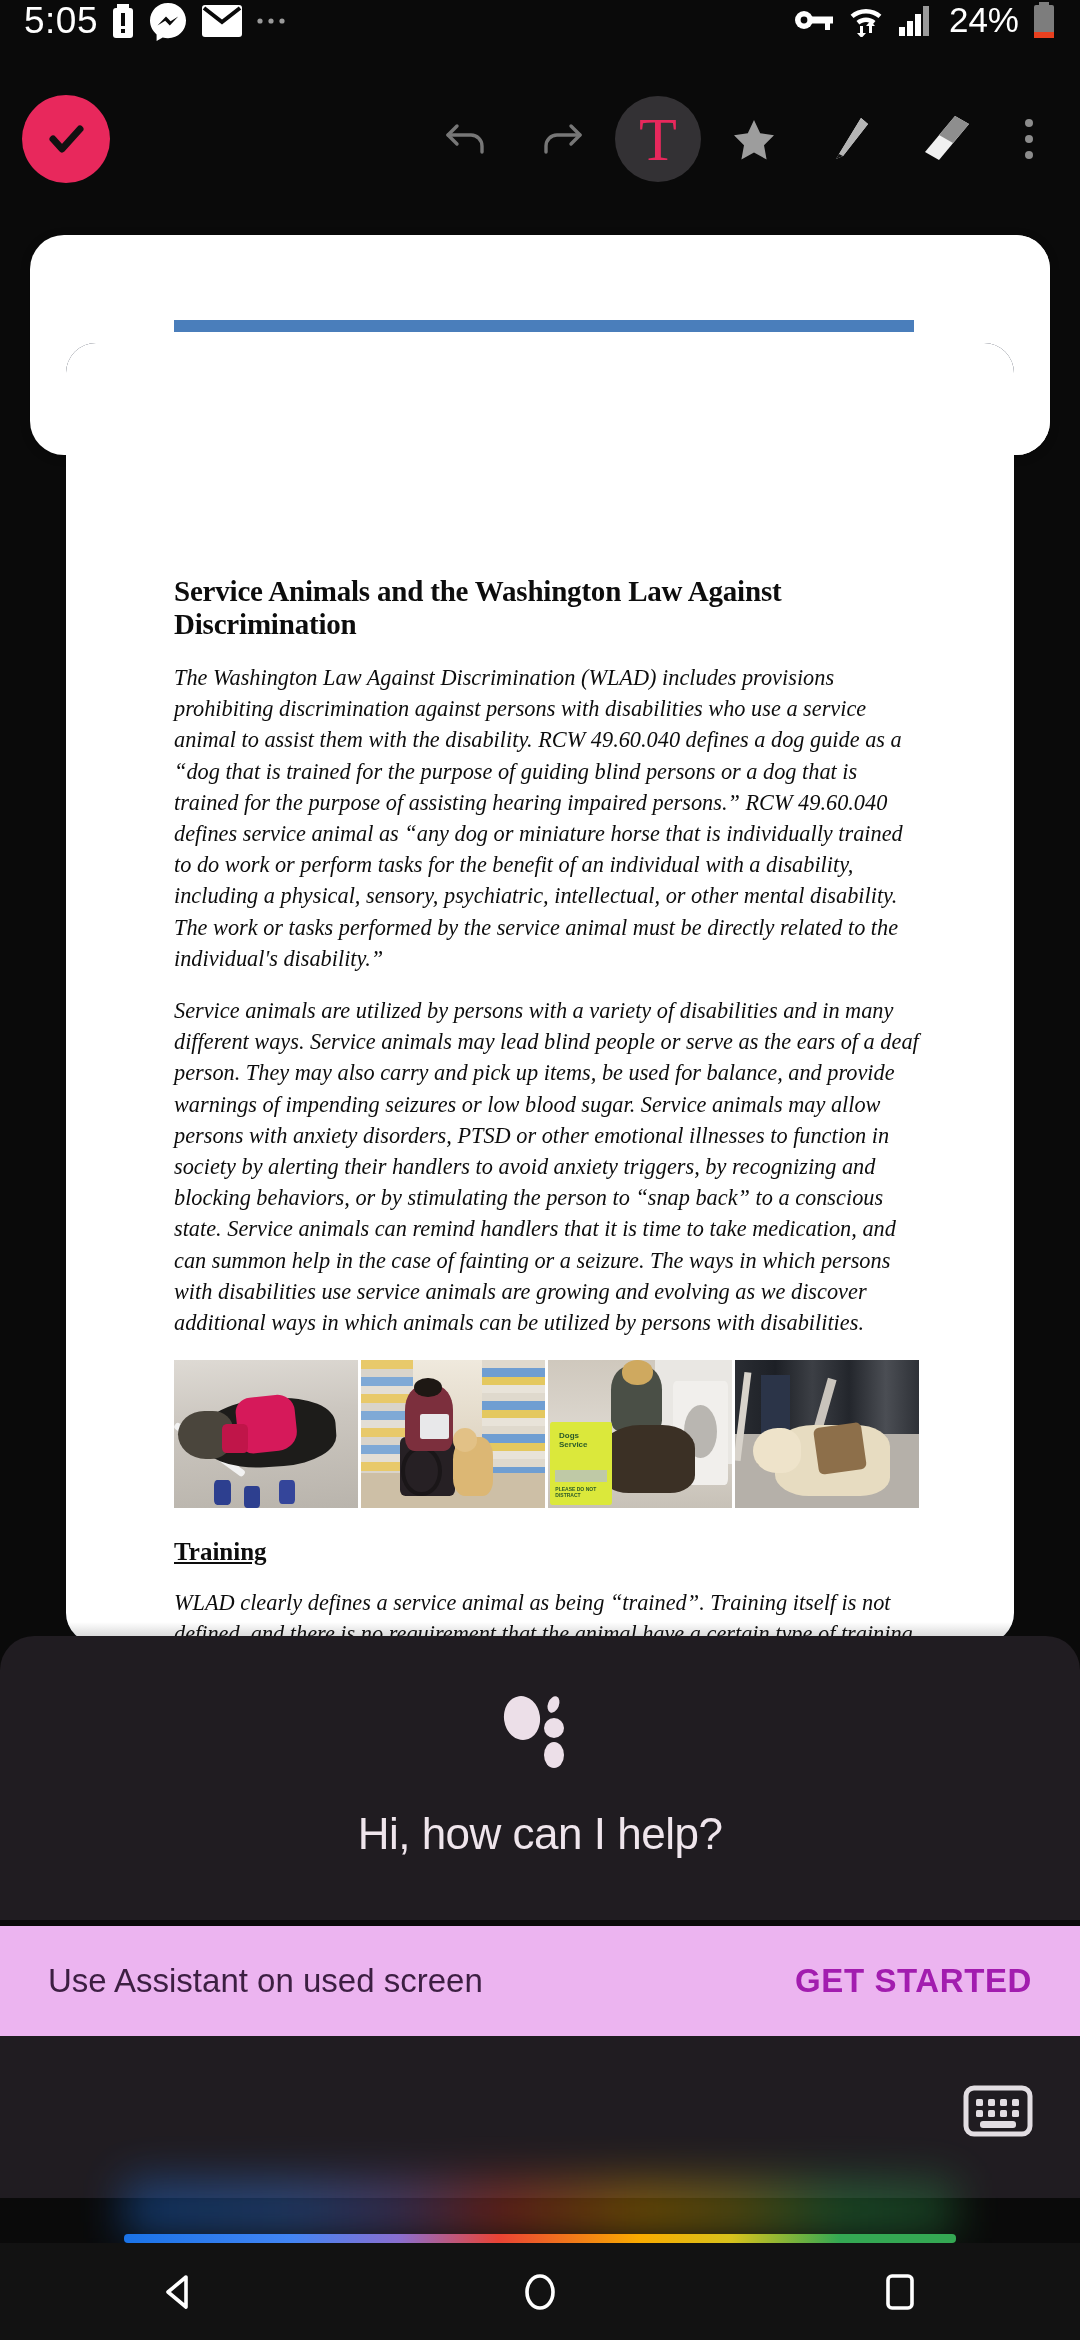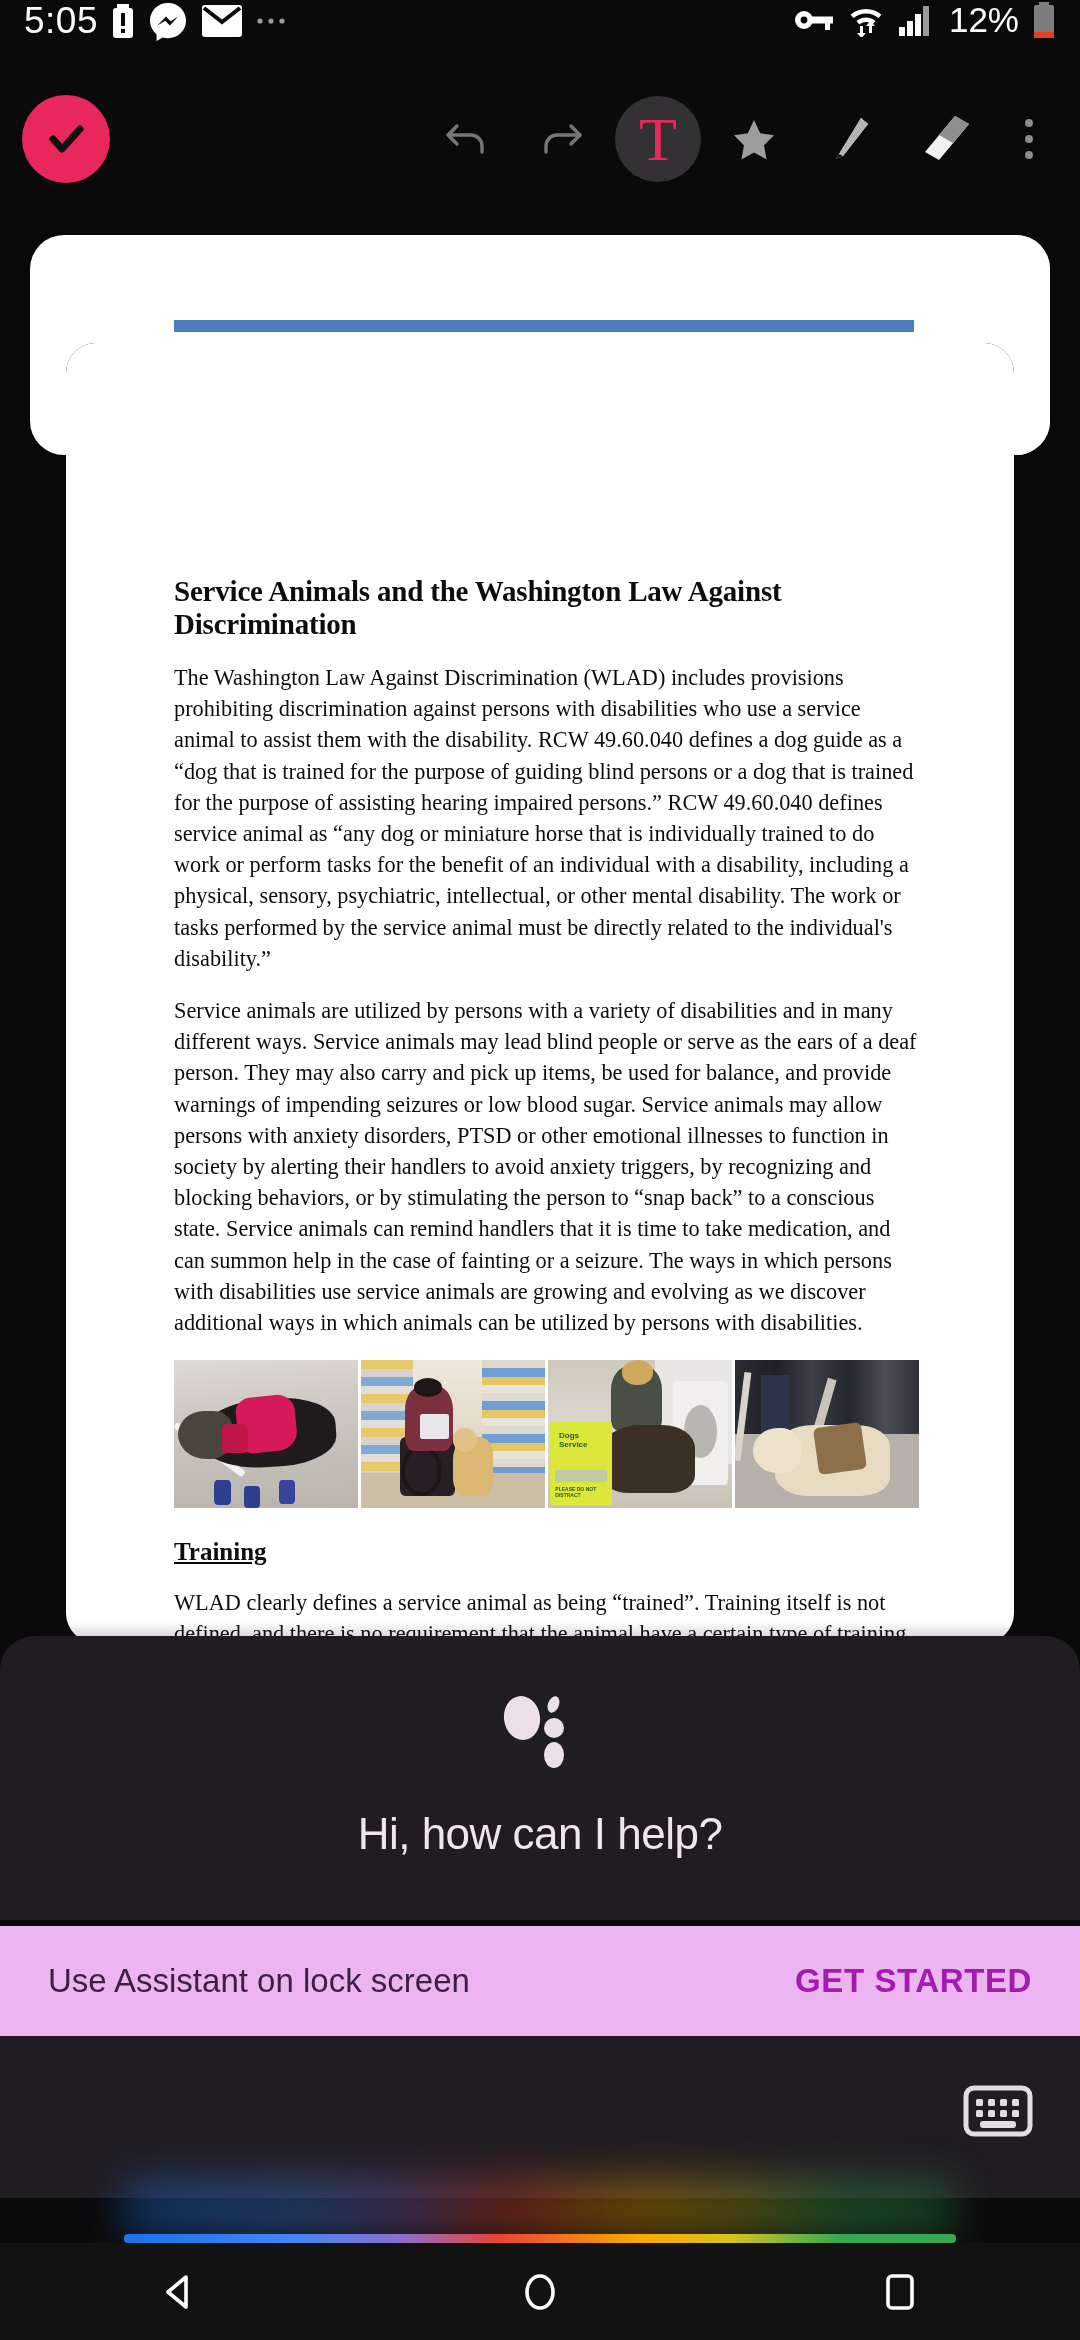--- a/index.html
+++ b/index.html
@@ -112,20 +112,21 @@
     font-family: "Liberation Serif", serif;
     color: #0d0d0d;
   }
   .doc-title {
     font-size: 29px; font-weight: bold; margin-top: 232px;
     letter-spacing: -0.2px;
   }
   .doc-p {
     font-size: 22.3px; line-height: 31.2px; margin-top: 21px;
     text-align: left;
+    font-style: italic;
   }
   .doc-h2 {
     font-size: 25px; font-weight: bold; text-decoration: underline;
     margin-top: 30px;
   }
 
   
   .photo-strip {
     display: flex; gap: 3px; margin-top: 22px;
     width: 745px; height: 148px;
@@ -372,21 +373,21 @@
         </svg>
       </span>
       <span class="ico">
         <svg width="38" height="32" viewBox="0 0 38 32">
           <rect x="1" y="23" width="6" height="9" fill="#fff"></rect>
           <rect x="9" y="17" width="6" height="15" fill="#fff"></rect>
           <rect x="17" y="10" width="6" height="22" fill="#fff"></rect>
           <rect x="25" y="2" width="6" height="30" fill="#9a9a9a"></rect>
         </svg>
       </span>
-      <span class="sb-batt-pct">12%</span>
+      <span class="sb-batt-pct">24%</span>
       <span class="ico">
         <svg width="24" height="36" viewBox="0 0 24 36">
             <rect x="7" y="0" width="10" height="4" fill="#7d7d7d"></rect>
             <rect x="2" y="3" width="20" height="33" rx="2" fill="#7d7d7d"></rect>
             <rect x="2" y="30" width="20" height="6" fill="#e8401f"></rect>
           </svg>
       </span>
     </div>
   </div>
 
@@ -524,21 +525,21 @@
     <div id="assist-logo">
       <i class="dotA"></i>
       <i class="dotB"></i>
       <i class="dotC"></i>
       <i class="dotD"></i>
     </div>
     <div id="assist-text">Hi, how can I help?</div>
   </div>
 
   <div id="banner">
-    <span id="banner-text">Use Assistant on lock screen</span>
+    <span id="banner-text">Use Assistant on used screen</span>
     <span id="banner-cta">GET STARTED</span>
   </div>
 
   <div id="assist-footer">
     <div id="kb-btn">
       <svg width="70" height="56" viewBox="0 0 70 56">
         <rect x="3" y="5" width="64" height="46" rx="8" fill="none" stroke="#e2dde2" stroke-width="5"></rect>
         <rect x="13" y="16" width="7" height="7" rx="1.5" fill="#e2dde2"></rect>
         <rect x="25" y="16" width="7" height="7" rx="1.5" fill="#e2dde2"></rect>
         <rect x="37" y="16" width="7" height="7" rx="1.5" fill="#e2dde2"></rect>

